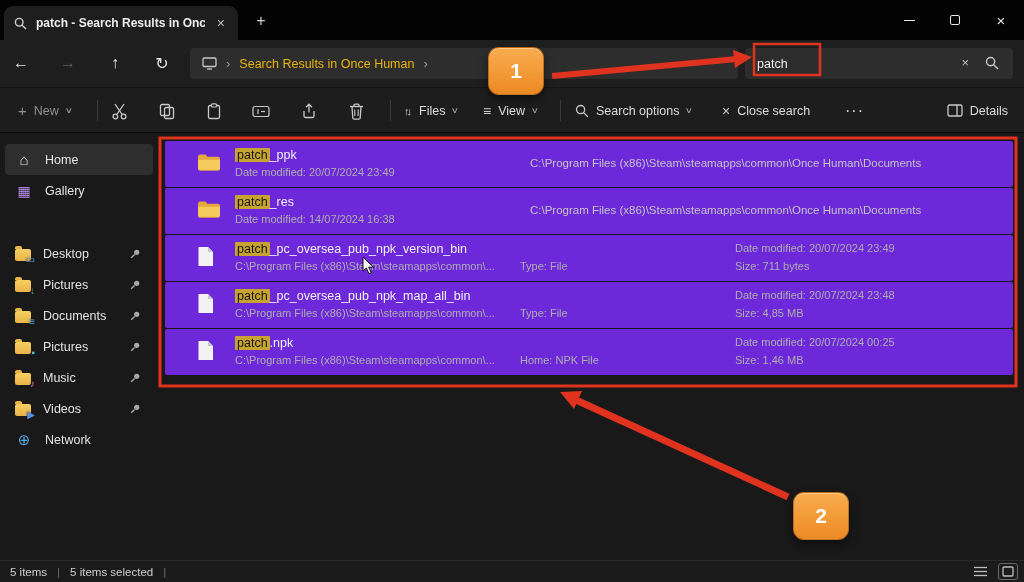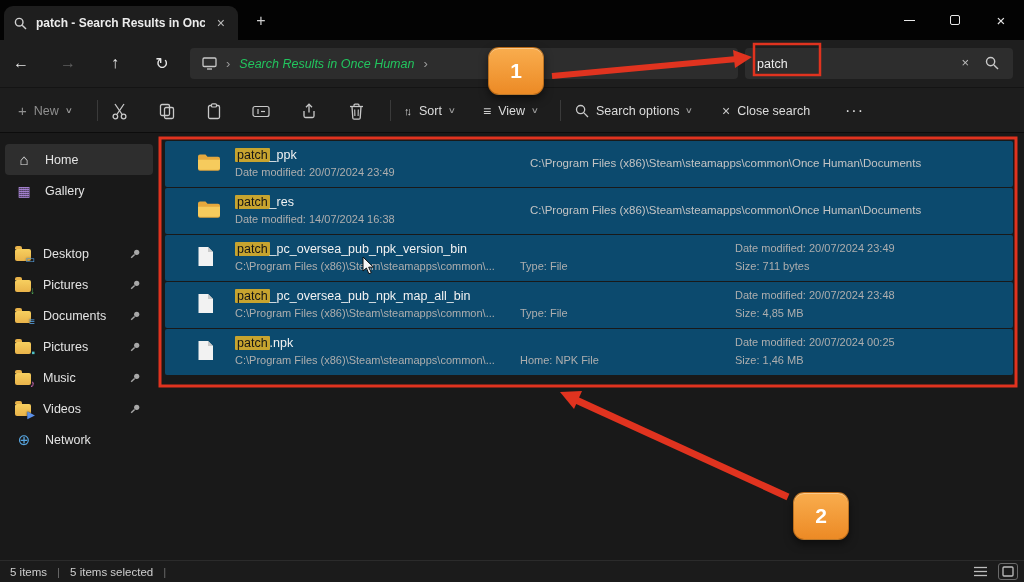--- a/index.html
+++ b/index.html
@@ -23,21 +23,21 @@
   .min-glyph { display:block; width:11px; height:1px; background:#e8e8e8; }
   .max-glyph { display:block; width:10px; height:10px; border:1px solid #e8e8e8; border-radius:2px; }
 
   
   .navbar { position:absolute; left:0; top:40px; width:1024px; height:48px; background:#1e1e1e; border-bottom:1px solid #141414; }
   .navbtn { position:absolute; top:6px; width:34px; height:34px; display:flex; align-items:center; justify-content:center; font-size:16px; color:#e6e6e6; border-radius:4px; }
   .navbtn.dim { color:#5f5f5f; }
   .addressbar { position:absolute; left:190px; top:8px; width:548px; height:31px; background:#2d2d2d; border-radius:4px;
                 display:flex; align-items:center; gap:9px; padding:0 12px; }
   .crumb-sep { color:#9a9a9a; font-size:13px; }
-  .crumb { font-size:12.5px; color:#22c55e; white-space:nowrap;font-style:italic; }
+  .crumb { font-size:12.5px; color:#eab308; white-space:nowrap; }
   .searchbox { position:absolute; left:745px; top:8px; width:268px; height:31px; background:#2d2d2d; border-radius:4px; }
   .searchbox input { position:absolute; left:12px; top:0; width:185px; height:31px; background:transparent; border:none; outline:none;
                      color:#ececec; font-size:12.5px; font-family:inherit; }
   .search-clear { position:absolute; right:44px; top:7px; color:#bdbdbd; font-size:13px; }
   .search-mag { position:absolute; right:14px; top:8px; }
 
   
   .toolbar { position:absolute; left:0; top:88px; width:1024px; height:45px; background:#1d1d1d; border-bottom:1px solid #0c0c0c; }
   .tbgroup { position:absolute; top:0; height:45px; display:flex; align-items:center; gap:7px; font-size:12.5px; color:#dcdcdc; }
   .tbgroup.dim { color:#8f8f8f; }
@@ -80,21 +80,21 @@
   [data-icon="music"] .mini { color:#e06fc3; }
   [data-icon="videos"] .mini { color:#5a8fe8; }
   
   [data-icon="pc"] .side-icon::before { content:""; width:13px; height:9px; border:1.5px solid #b9b9b9; border-radius:1px; background:#3a6ea5; }
   [data-icon="pc"] .side-icon::after { content:""; position:absolute; bottom:-2px; left:5px; width:7px; height:2px; background:#b9b9b9; }
   .pin { position:absolute; right:12px; top:10px; display:none; }
   .side-item.pinned .pin { display:block; }
 
   
   .filelist { position:absolute; left:165px; top:141px; width:848px; }
-  .row { position:relative; height:46px; margin-bottom:1px; background:#0c4a6e; border-radius:2px; }
+  .row { position:relative; height:46px; margin-bottom:1px; background:#6d28d9; border-radius:2px; }
   .ficon { position:absolute; left:32px; top:50%; transform:translateY(-50%); display:none; }
   .kind-folder .ficon.folder { display:block; }
   .kind-file .ficon.file { display:block; }
   .nameline { position:absolute; left:70px; top:7px; font-size:12.5px; color:#f2f2f2; white-space:nowrap; }
   .hl { background:#c7a42f; color:#151515; padding:0 2px; border-radius:1px; }
   .subline { position:absolute; left:70px; top:25px; font-size:11px; color:#aeaeae; white-space:nowrap; }
   .detail  { position:absolute; left:365px; top:16px; font-size:11.5px; color:#c4c4c4; white-space:nowrap; display:none; }
   .kind-folder .detail { display:block; }
   .midline { position:absolute; left:355px; top:25px; font-size:11px; color:#aeaeae; display:none;text-align:center; }
   .kind-file .midline { display:block; }
@@ -220,21 +220,21 @@
       <path d="M3 3.5 L3.8 15 a1.3 1.3 0 0 0 1.3 1.2 h4.8 a1.3 1.3 0 0 0 1.3 -1.2 L12 3.5" fill="none" stroke="#c9c9c9" stroke-width="1.3"></path>
       <line x1="5.7" y1="6.5" x2="5.9" y2="13" stroke="#c9c9c9" stroke-width="1.1"></line>
       <line x1="9.3" y1="6.5" x2="9.1" y2="13" stroke="#c9c9c9" stroke-width="1.1"></line>
       <path d="M5 3.2 v-1 a1 1 0 0 1 1 -1 h3 a1 1 0 0 1 1 1 v1" fill="none" stroke="#c9c9c9" stroke-width="1.2"></path>
     </svg>
   </div>
   <div class="tb-divider" style="left:390px;"></div>
 
   <div class="tbgroup" style="left:404px;">
     <span class="glyph-sort">↑↓</span>
-    <span>Sort</span>
+    <span>Files</span>
     <span class="chev">∨</span>
   </div>
   <div class="tbgroup" style="left:483px;">
     <span class="glyph-view">≡</span>
     <span>View</span>
     <span class="chev">∨</span>
   </div>
   <div class="tb-divider" style="left:560px;"></div>
 
   <div class="tbgroup" style="left:575px;text-align:center;">
@@ -244,20 +244,27 @@
     </svg>
     <span>Search options</span>
     <span class="chev">∨</span>
   </div>
   <div class="tbgroup" style="left:722px;">
     <span style="font-size:14px;color:#c9c9c9;">×</span>
     <span>Close search</span>
   </div>
   <div class="tbgroup" style="left:845px;">
     <span class="more-dots">···</span>
+  </div>
+  <div class="tbgroup" style="right:16px; left:auto; position:absolute;">
+    <svg width="16" height="13" viewBox="0 0 16 13">
+      <rect x="1" y="1" width="14" height="11" rx="1.5" fill="none" stroke="#c9c9c9" stroke-width="1.3"></rect>
+      <line x1="10" y1="1" x2="10" y2="12" stroke="#c9c9c9" stroke-width="1.3"></line>
+    </svg>
+    <span>Details</span>
   </div>
 </div>
 
 <div class="sidebar">
 
     <div class="side-item selected" data-icon="home">
       <span class="side-icon">
         <span class="mini">⌂</span>
       </span>
       <span class="side-label">Home</span>

